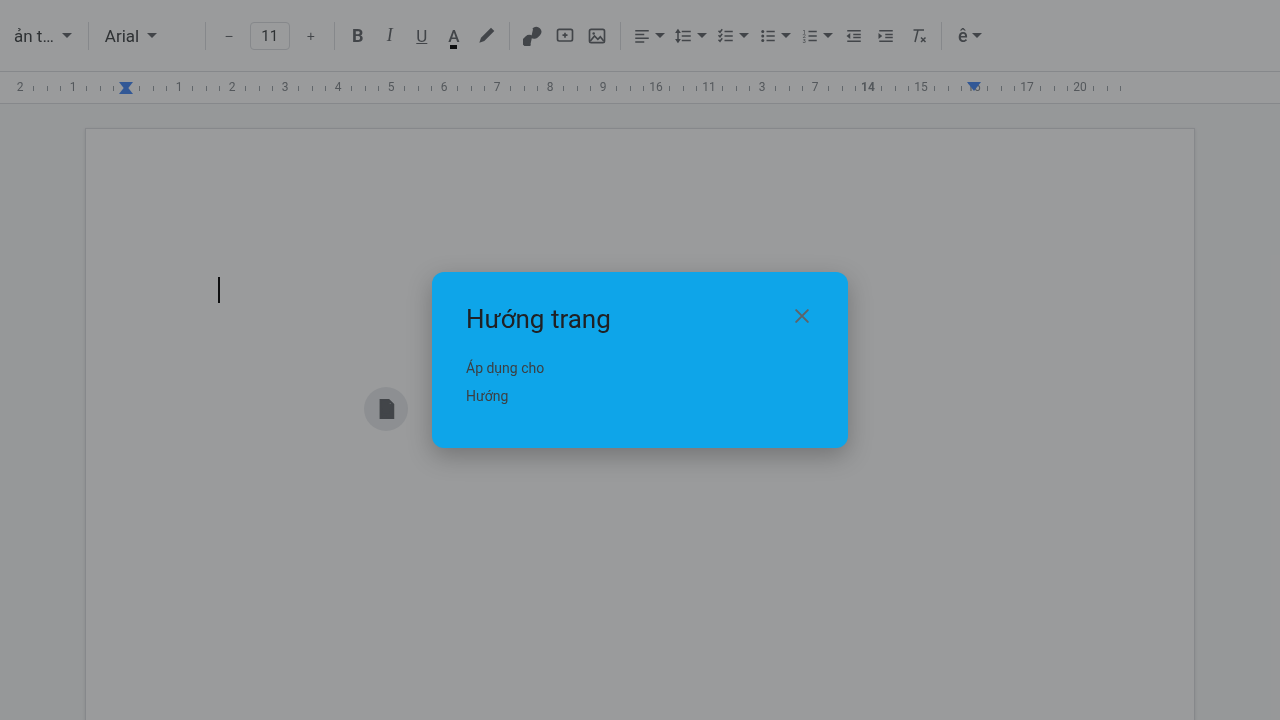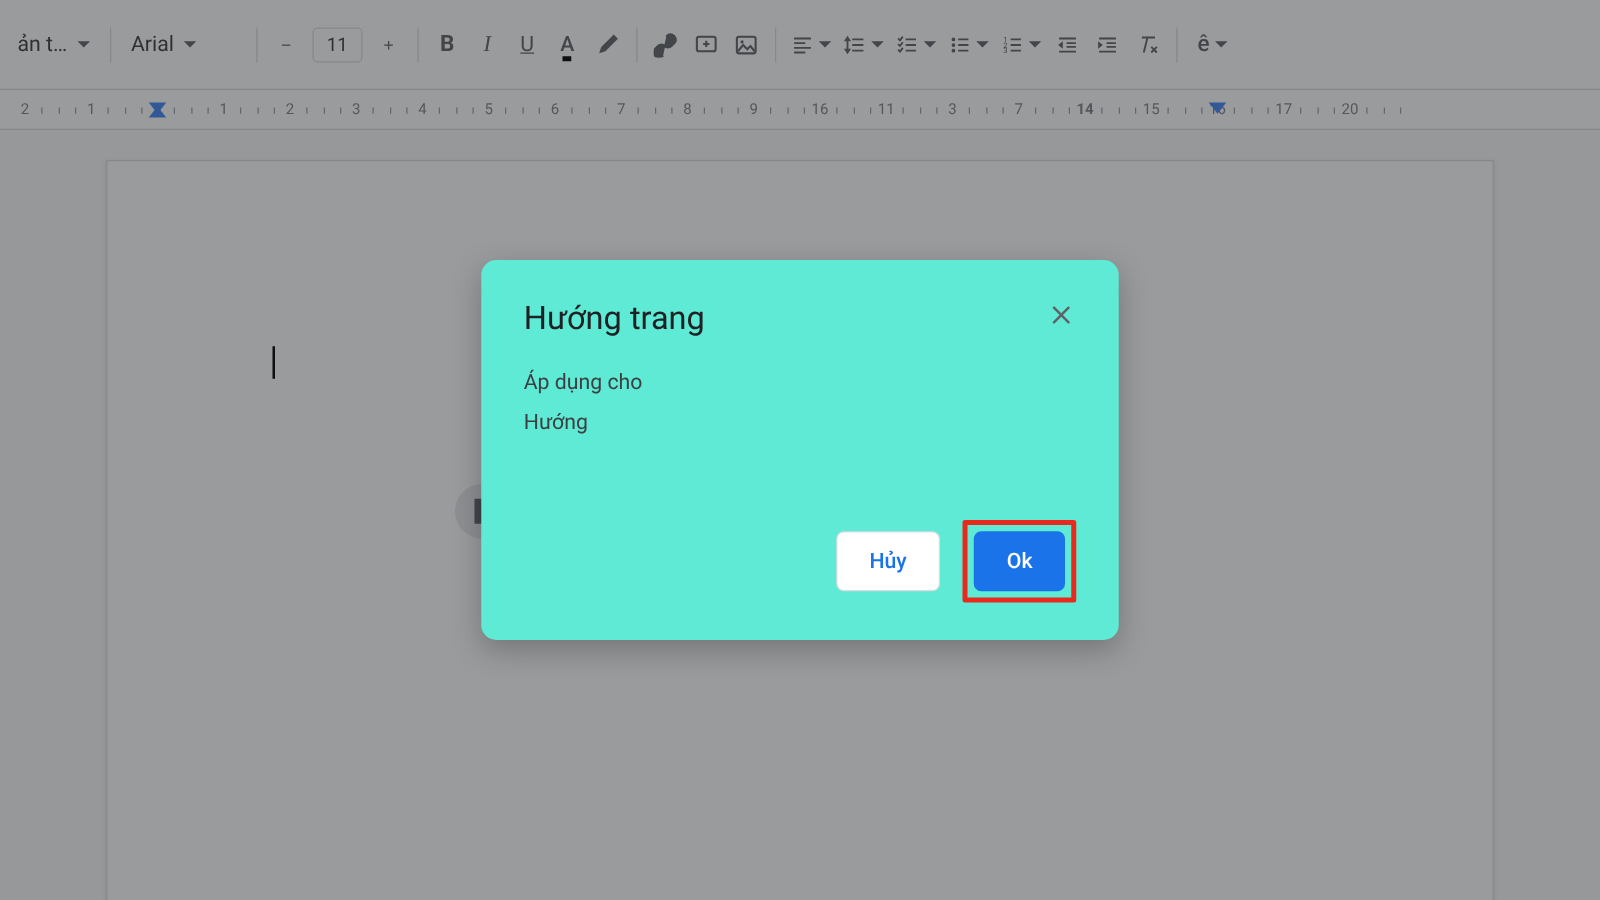--- a/index.html
+++ b/index.html
@@ -87,33 +87,33 @@
     background:#e8eaed; display:flex; align-items:center; justify-content:center;
     color:#5f6368;
   }
 
   
   .scrim {
     position:absolute; inset:0; background:rgba(32,33,36,.45);
     display:flex; align-items:center; justify-content:center;
   }
   .dialog {
-    width:510px; background:#5eead4; border-radius:12px;
+    width:416px; background:#0ea5e9; border-radius:12px;
     padding:32px 34px 30px 34px;
     box-shadow:0 8px 24px rgba(0,0,0,.25);
     position:relative;
     color:#3c4043;
   }
   .dialog-title { font-size:26px; font-weight:400; color:#202124; margin-bottom:26px; }
   .close-x {
     position:absolute; top:28px; right:30px; width:32px; height:32px;
     display:flex; align-items:center; justify-content:center; cursor:pointer;
     color:#5f6368; font-size:22px;
   }
-  .field-label { font-size:17px; color:#3c4043; margin-bottom:12px; }
+  .field-label { font-size:14px; color:#3c4043; margin-bottom:12px; }
   .dropdown {
     border:1px solid #dadce0; border-radius:6px; height:54px;
     display:flex; align-items:center; justify-content:space-between;
     padding:0 16px; font-size:17px; color:#3c4043; cursor:pointer;
     margin-bottom:24px;
   }
   .radio-row { display:flex; align-items:center; gap:20px; margin-top:14px; }
   .radio-opt { display:flex; align-items:center; gap:10px; font-size:17px; color:#3c4043; cursor:pointer; padding:6px 8px; }
   .radio-circle {
     width:22px; height:22px; border-radius:50%;
@@ -378,24 +378,14 @@
           <path stroke="#5f6368" stroke-width="2.4" stroke-linecap="round" d="M5 5l14 14M19 5L5 19"></path>
         </svg>
     </div>
 
     <div class="field-label">Áp dụng cho</div>
 
     <div class="field-label">Hướng</div>
     <div class="radio-row">
     </div>
 
-    <div class="dialog-actions">
-      <div class="btn btn-text">
-        <span>Hủy</span>
-      </div>
-      <div class="ok-wrap">
-        <div class="btn btn-primary">
-          <span>Ok</span>
-        </div>
-      </div>
-    </div>
   </div>
 </div>
 
 </body></html>

